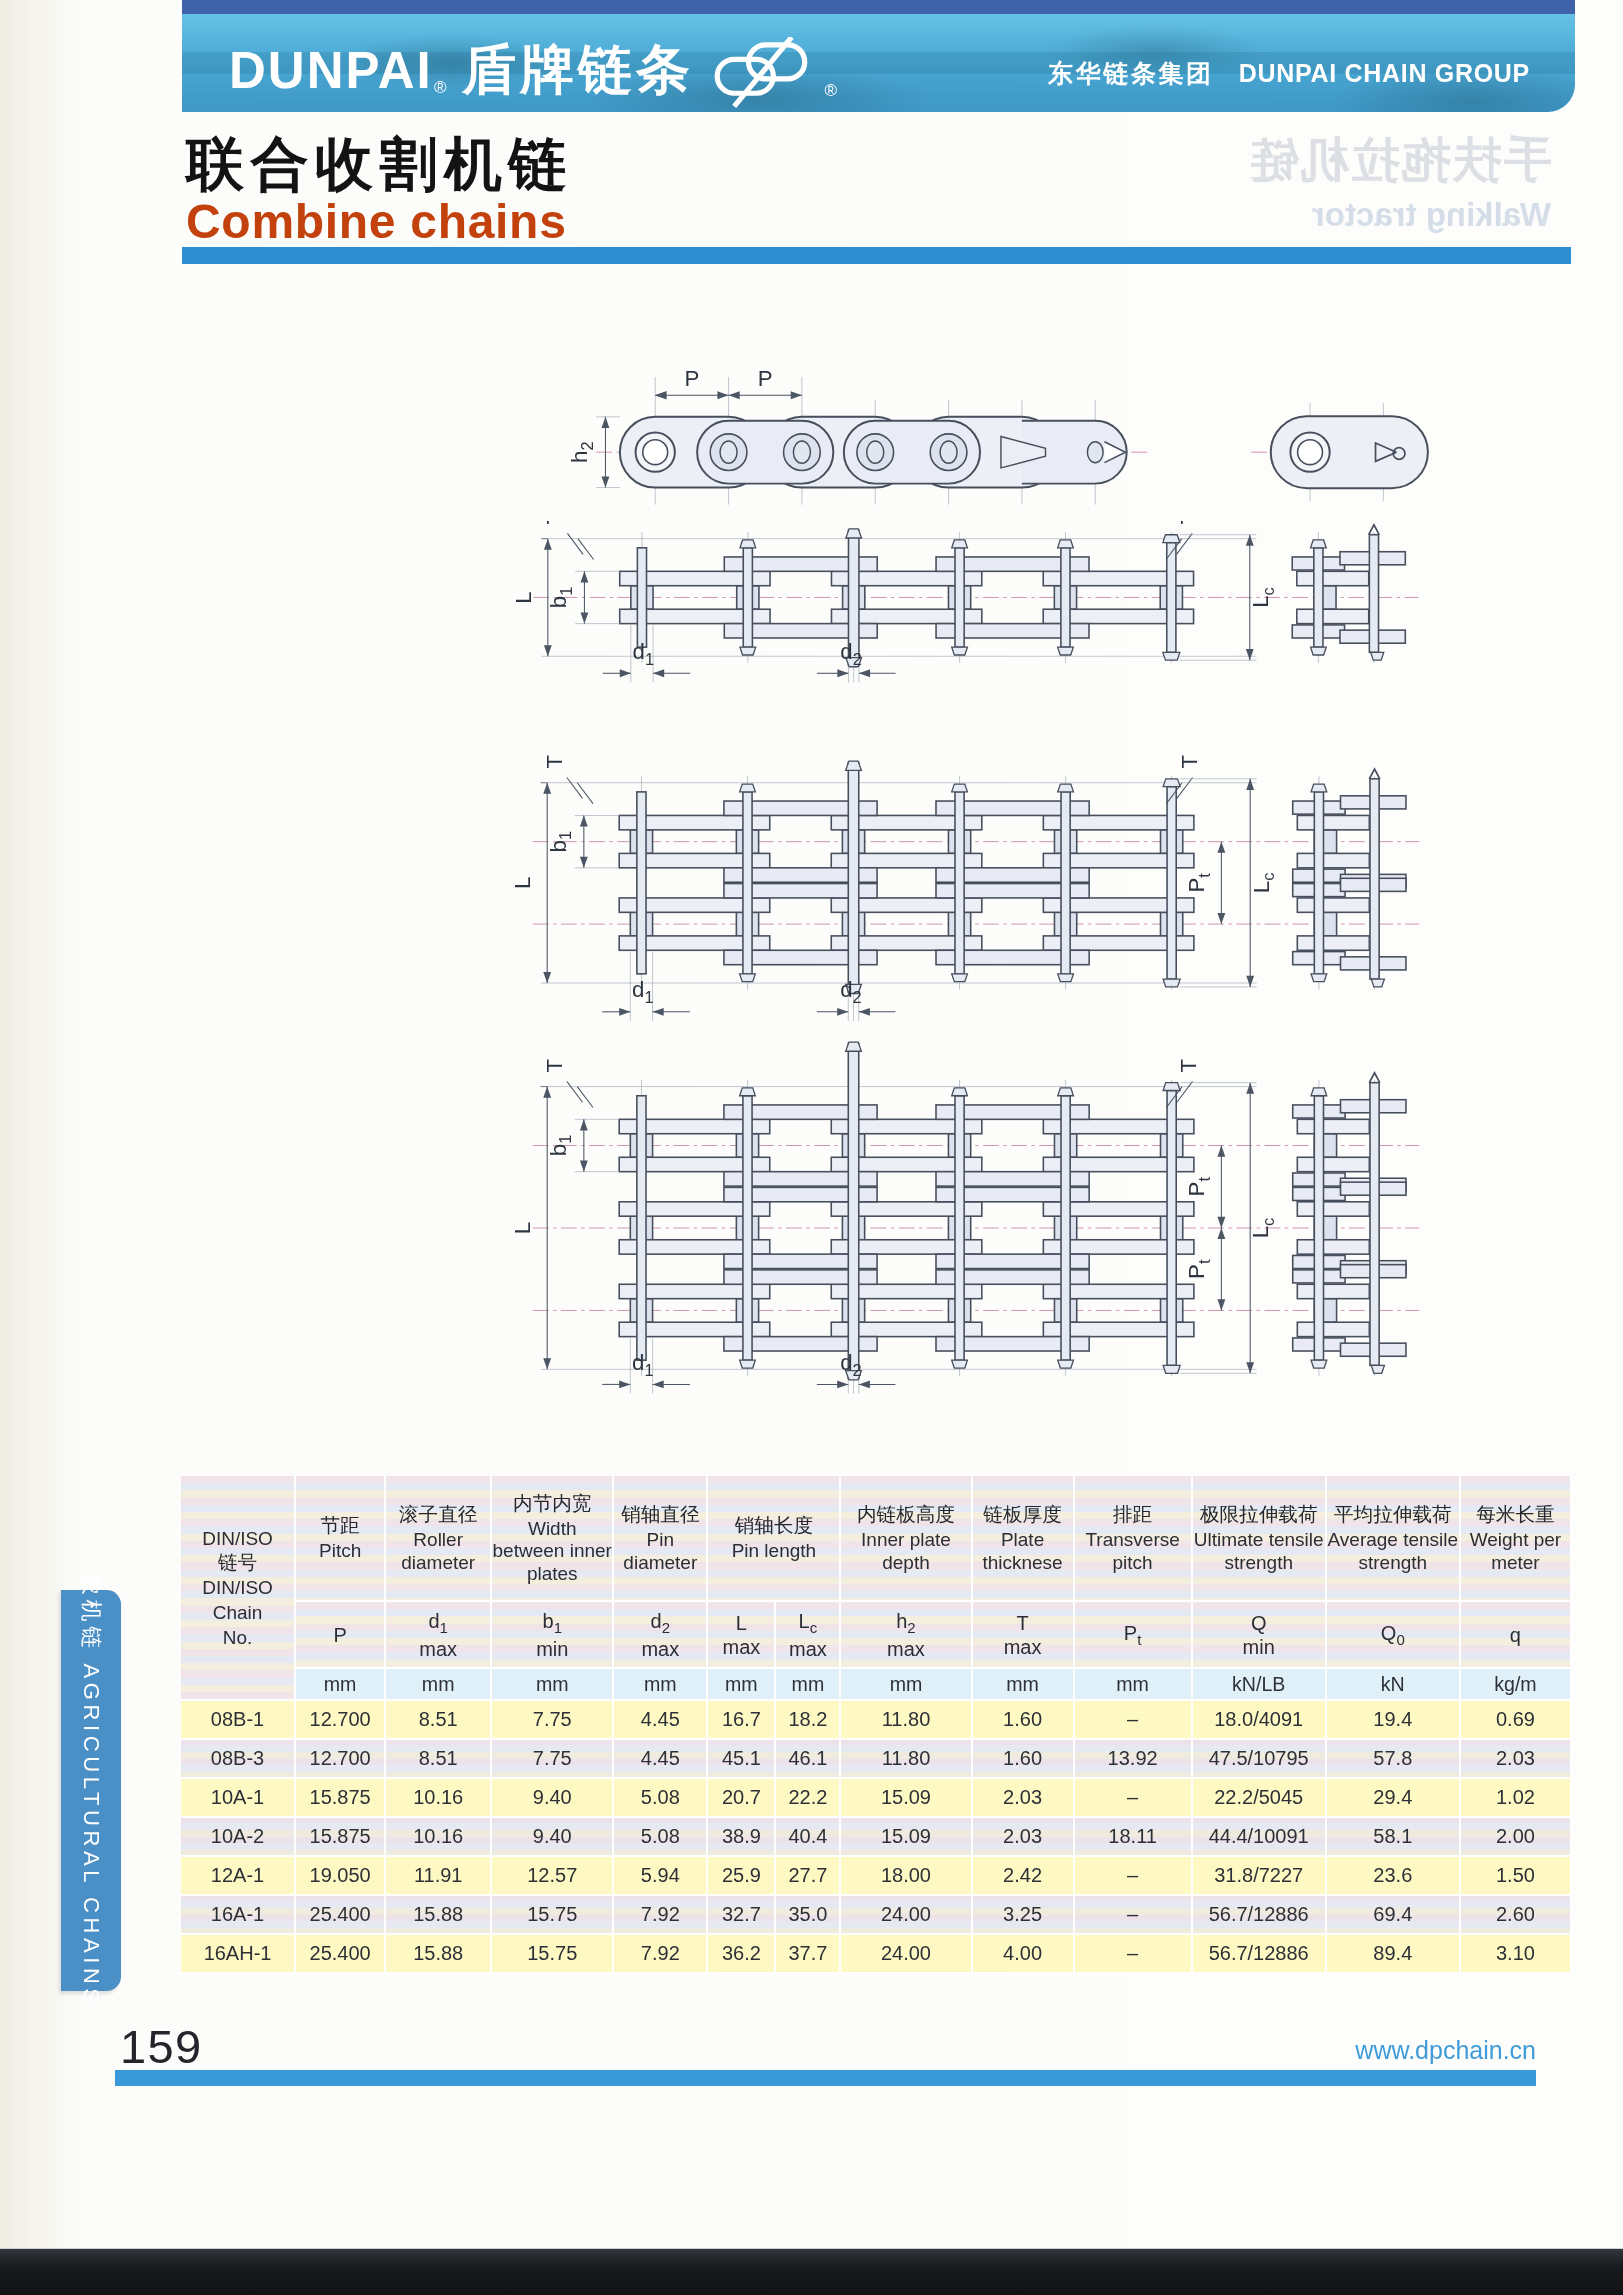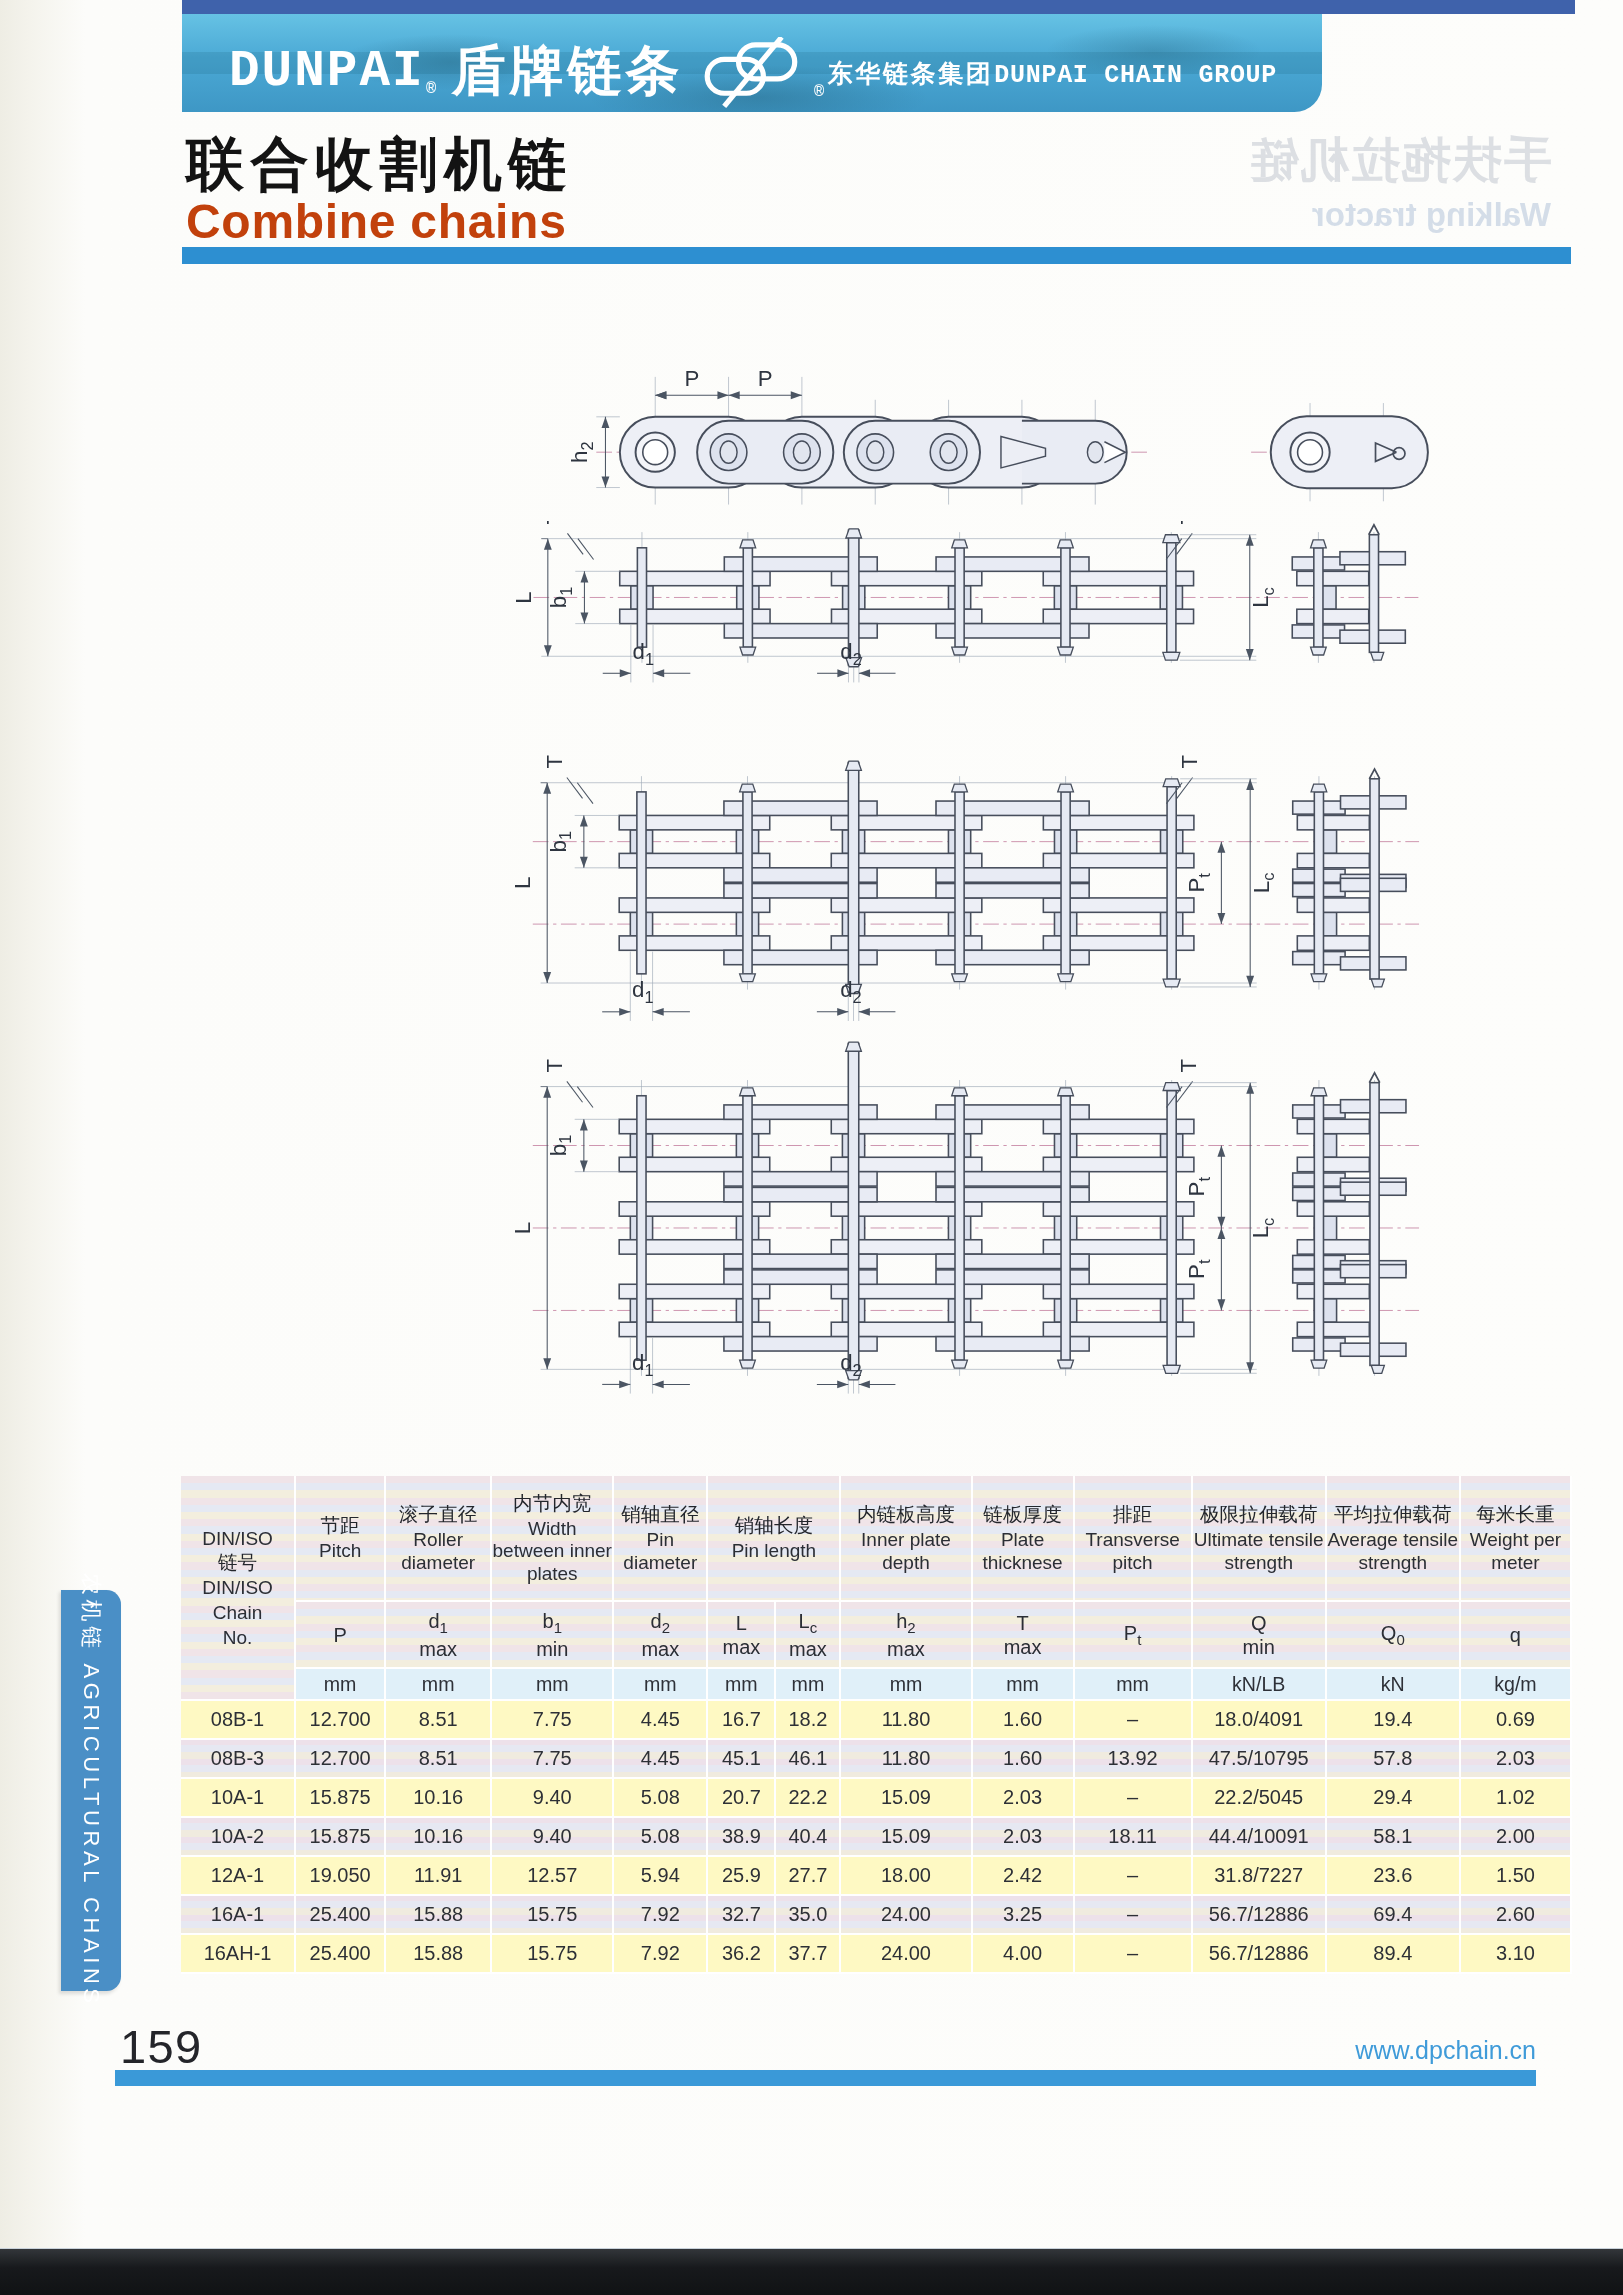--- a/index.html
+++ b/index.html
@@ -5,33 +5,33 @@
   html,body{margin:0;padding:0;}
   body{
     width:1624px;height:2295px;position:relative;overflow:hidden;
     background:linear-gradient(90deg,#eeede4 0px,#f4f3ec 29.5px,#fcfcfa 85px,#fdfdfb 100%);
     font-family:"Liberation Sans",sans-serif;color:#222;
   }
   .abs{position:absolute;}
   
   .top-strip{left:182px;top:0;width:1393px;height:14.4px;background:#3f62ab;}
   .banner{
-    left:182px;top:14.4px;width:1140px;height:98px;
+    left:182px;top:14.4px;width:1393px;height:98px;
     background:linear-gradient(180deg,#66c2e4 0%,#4ba9d5 45%,#3e97c5 100%);
-    border-radius:0 0 27.5px 0;overflow:hidden;font-family:Liberation Mono, monospace;
+    border-radius:0 0 27.5px 0;overflow:hidden;
   }
   .banner .blob{position:absolute;border-radius:50%;}
   .banner .band{position:absolute;left:0;top:38px;width:100%;height:22px;background:rgba(20,85,115,.16);}
   .logo-row{position:absolute;left:47px;top:19.6px;display:flex;align-items:center;white-space:nowrap;}
   .brand-en{font-size:51px;font-weight:bold;color:#fff;letter-spacing:2px;}
   .reg-small{font-size:17px;color:#fff;vertical-align:baseline;position:relative;top:17px;left:1.3px;}
   .brand-cn{font-size:54px;font-weight:bold;color:#fff;margin-left:17px;letter-spacing:3.9px;}
   .logo-mark{margin-left:18.3px;position:relative;top:2.6px;}
   .group-line{position:absolute;right:45px;top:43px;font-size:25px;font-weight:bold;color:#fff;letter-spacing:0.7px;white-space:nowrap;}
-  .group-line .cn{margin-right:1px;letter-spacing:2.6px;}
+  .group-line .cn{margin-right:25px;letter-spacing:2.6px;}
   
   .title-cn{left:186px;top:126px;font-size:58px;font-weight:bold;color:#131313;letter-spacing:6.5px;}
   .title-en{left:186px;top:194px;font-size:48px;font-weight:bold;color:#c2410c;letter-spacing:0.7px;}
   .title-bar{left:182px;top:247px;width:1389px;height:17px;background:#2d8fd1;}
   .ghost{left:1197px;top:128px;width:354px;height:118px;transform:scaleX(-1);opacity:.55;overflow:hidden;text-align:left;}
   .ghost .g-cn{font-size:48px;font-weight:bold;color:#c2c7d0;letter-spacing:2.6px;}
   .ghost .g-en{font-size:33px;font-weight:bold;color:#b3c4da;margin-top:3.9px;}
   
   svg text{font-family:"Liberation Sans",sans-serif;fill:#2e3540;}
   

